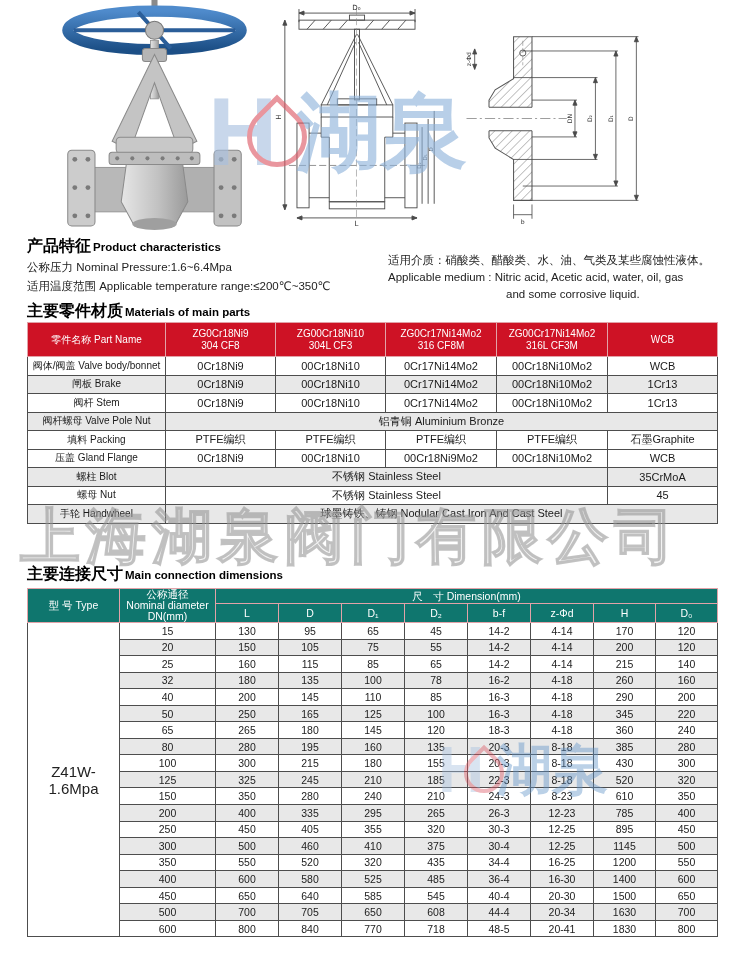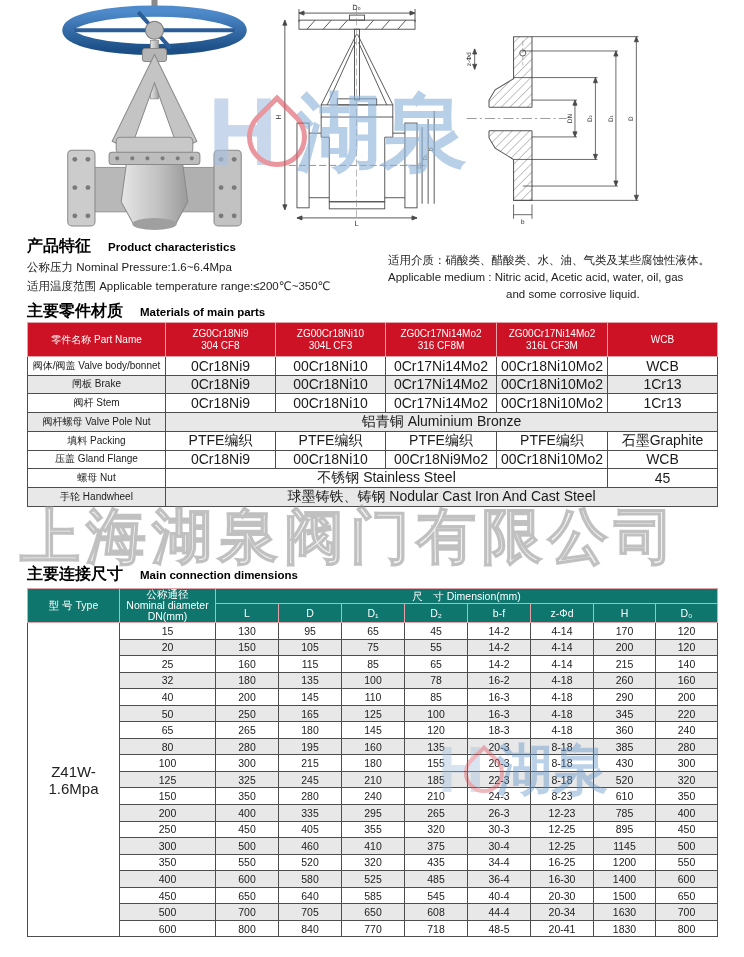--- a/index.html
+++ b/index.html
@@ -27,41 +27,41 @@
   #logo-mid .lw-drop{width:32px;height:32px;border-width:4px;margin-left:-20px;margin-top:6px;}
   #logo-mid .lw-cjk{font-size:56px;margin-left:-8px;color:#5e92c8;}
   #company-wm{
     top:497px;left:20px;width:710px;white-space:nowrap;z-index:7;pointer-events:none;
     font-size:60px;font-weight:bold;letter-spacing:6px;
     color:rgba(140,140,140,0.10);-webkit-text-stroke:1.3px rgba(150,150,150,0.55);
   }
   
   .sec-title{left:27px;white-space:nowrap;}
   .sec-title .cn{font-size:16px;font-weight:bold;color:#000;}
-  .sec-title .en{font-size:11.5px;font-weight:bold;color:#000;margin-left:17px;}
+  .sec-title .en{font-size:11.5px;font-weight:bold;color:#000;margin-left:2px;}
   #title-char{top:236px;}
   #title-mat{top:301px;}
   #title-dim{top:564px;}
   
   #char-left{top:258px;left:27px;width:360px;font-size:11.5px;line-height:19px;color:#222;}
   #char-right{top:252px;left:388px;width:340px;font-size:11.5px;line-height:17px;color:#222;}
   #char-right .indent{padding-left:118px;}
   
   table{border-collapse:collapse;table-layout:fixed;background:#fff;}
   th,td{padding:0 1px;text-align:center;vertical-align:middle;overflow:hidden;}
   #materials-table{top:322px;left:27px;width:690px;border:1px solid #3d3d3d;}
   #materials-table th,#materials-table td{border:1px solid #4d4d4d;font-weight:normal;}
   #materials-table thead th{
     background:#ce1225;color:#fff;font-size:10px;line-height:12px;height:33px;
     border:1px solid #e2a2a8;
   }
   #materials-table tbody tr{height:18.5px;}
   #materials-table tbody tr.alt td,#materials-table tbody tr.alt th{background:#e8e8e8;}
   #materials-table tbody th{font-size:10px;}
-  #materials-table tbody td{font-size:14px;}
+  #materials-table tbody td{font-size:11px;}
   #dims-table{top:588px;left:27px;width:690px;border:1px solid #3d3d3d;}
   #dims-table th,#dims-table td{border:1px solid #4d4d4d;}
   #dims-table thead th{
     background:#0f766e;color:#fff;font-weight:normal;border:1px solid #e2a2a8;
   }
   #dims-table thead tr.h1 th{font-size:10.5px;line-height:11px;}
   #dims-table thead tr.h2 th{font-size:10.5px;height:18px;}
   #dims-table tbody tr{height:16.55px;}
   #dims-table tbody td{font-size:10.5px;color:#222;}
   #dims-table tbody tr.alt td{background:#e8e8e8;}
@@ -301,20 +301,25 @@
         <td>石墨Graphite</td>
       </tr>
       <tr>
         <th>压盖 Gland Flange</th>
         <td>0Cr18Ni9</td>
         <td>00Cr18Ni10</td>
         <td>00Cr18Ni9Mo2</td>
         <td>00Cr18Ni10Mo2</td>
         <td>WCB</td>
       </tr>
+      <tr class="alt">
+        <th>螺柱 Blot</th>
+        <td colspan="4">不锈钢 Stainless Steel</td>
+        <td>35CrMoA</td>
+      </tr>
       <tr>
         <th>螺母 Nut</th>
         <td colspan="4">不锈钢 Stainless Steel</td>
         <td>45</td>
       </tr>
       <tr class="alt">
         <th>手轮 Handwheel</th>
         <td colspan="5">球墨铸铁、铸钢 Nodular Cast Iron And Cast Steel</td>
       </tr>
     </tbody>

